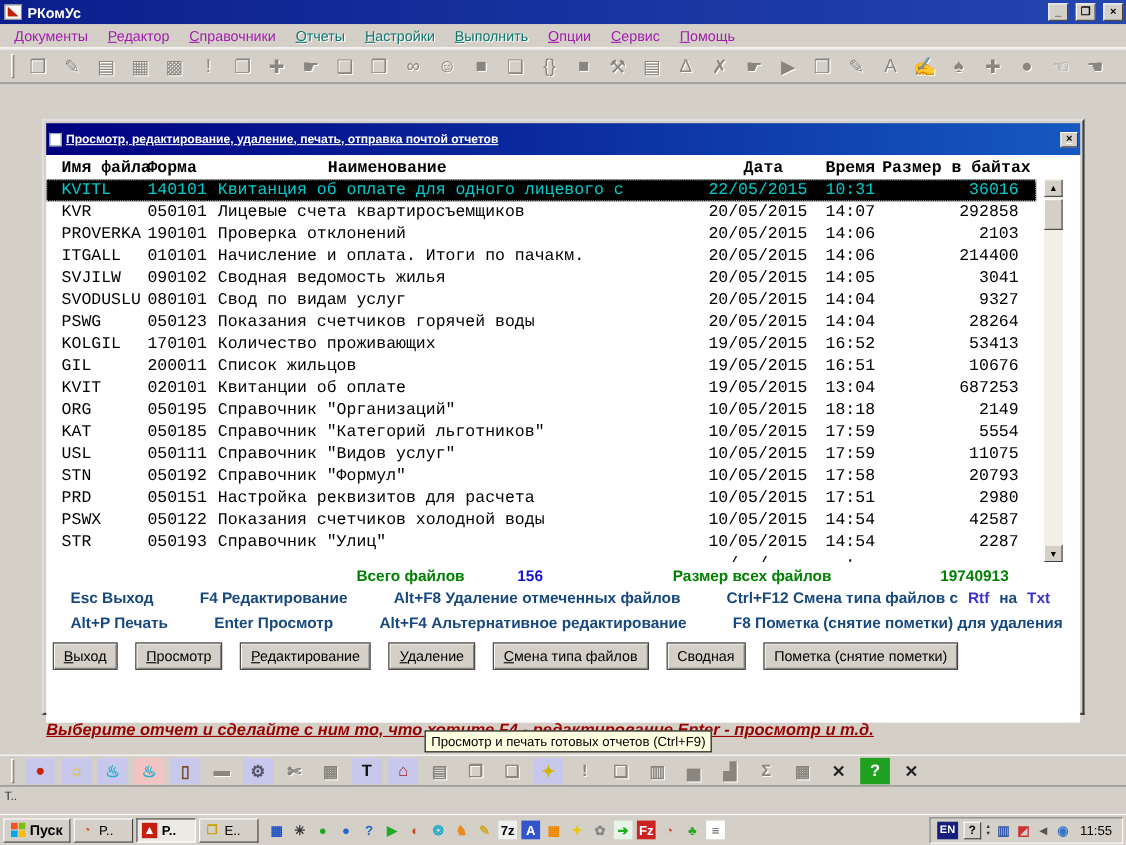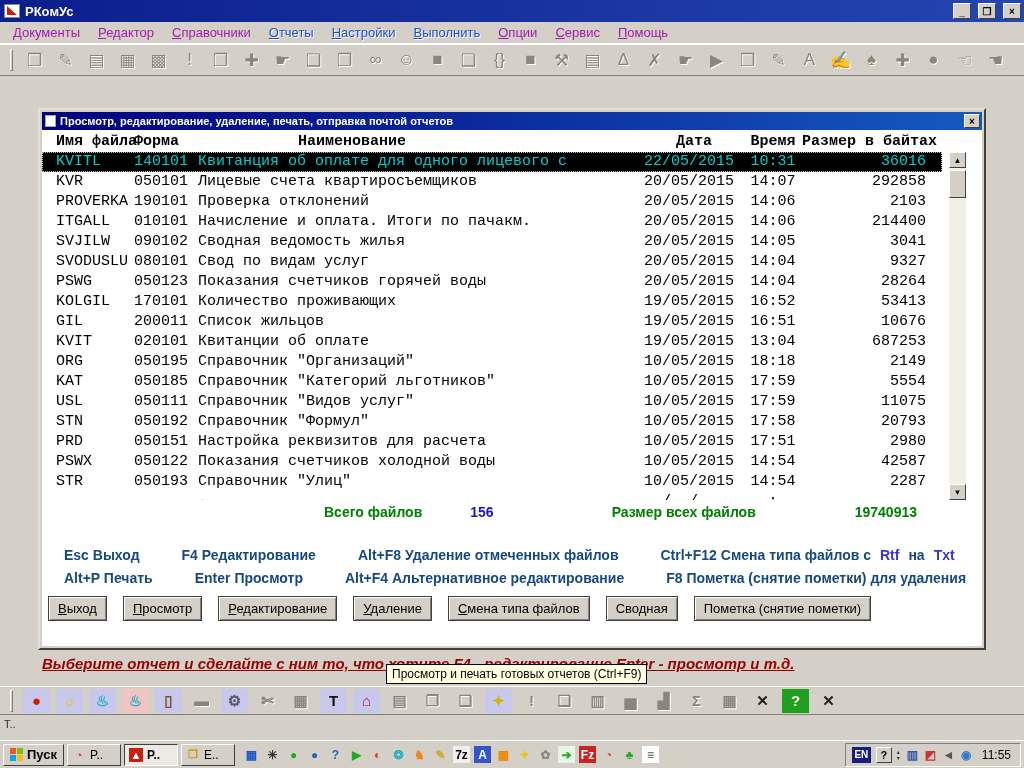--- a/index.html
+++ b/index.html
@@ -14,34 +14,34 @@
   .app-icon::before { content:""; position:absolute; left:2px; top:1px;
     border-left:10px solid #c82010; border-top:9px solid transparent; }
   .titlebar .spacer { flex:1; }
   .win-btn { width:18px; height:16px; background:#d4d0c8; color:#000; font-size:10px; font-weight:bold;
     display:flex; align-items:center; justify-content:center; border:1px solid;
     border-color:#fff #404040 #404040 #fff; margin-left:2px; }
 
   .menubar { position:absolute; left:0; top:22px; width:1024px; height:22px; background:#d4d0c8;
     display:flex; align-items:center; font-size:13px; padding-left:4px; border-bottom:1px solid #fff; }
   .menu-item { padding:2px 9px; color:#a21caf; }
-  .menu-item.disabled { color:#1d4ed8; text-shadow:1px 1px 0 #fff; }
+  .menu-item.disabled { color:#0f766e; text-shadow:1px 1px 0 #fff; }
 
   .toolbar-top { position:absolute; left:0; top:44px; width:1024px; height:32px; background:#d4d0c8;
     border-top:1px solid #fff; border-bottom:1px solid #808080; display:flex; align-items:center;
     gap:4px; padding-left:10px; }
   .grip { width:3px; height:22px; border:1px solid; border-color:#fff #808080 #808080 #fff; margin-right:4px; }
   .ticon { width:27px; height:25px; display:flex; align-items:center; justify-content:center;
     font-size:17px; color:#8a867e; text-shadow:1px 1px 0 #fff; }
 
   
   .dialog { position:absolute; left:38px; top:108px; width:948px; height:542px; background:#d4d0c8;
     border:2px solid; border-color:#dfdfdf #404040 #404040 #dfdfdf; padding:2px; }
-  .dlg-title { height:18px; background:linear-gradient(90deg,#000080,#1659c0); color:#fff;
-    font-size:11px; font-weight:bold; display:flex; align-items:center; gap:4px; padding:0 2px 0 3px; }
+  .dlg-title { height:29px; background:linear-gradient(90deg,#000080,#1659c0); color:#fff;
+    font-size:11px; font-weight:bold; display:flex; align-items:center; gap:4px; padding:0 2px 0 3px;text-decoration:underline; }
   .dlg-icon { width:11px; height:12px; background:#fff; border:1px solid #9aa; flex:0 0 auto; }
   .dlg-title .spacer { flex:1; }
   .dlg-close { width:16px; height:14px; background:#d4d0c8; color:#000; font-size:10px; font-weight:bold;
     display:flex; align-items:center; justify-content:center; border:1px solid;
     border-color:#fff #404040 #404040 #fff; }
   .dlg-body { background:#fff; height:calc(100% - 18px); position:relative; overflow:hidden; }
 
   .path-row { display:flex; align-items:baseline; padding:4px 70px 2px 14px;
     font-family:"Liberation Serif", serif; font-size:15px; }
   .path { color:#007000; }
@@ -74,21 +74,21 @@
 
   .summary-row { display:flex; align-items:center; height:24px; font-size:14px; font-weight:bold;
     padding-left:282px; }
   .sum-label { color:#008000; }
   .sum-files-value { color:#1414d0; margin-left:48px; }
   .sum-size-label { margin-left:118px; }
   .sum-size-value { color:#008000; margin-left:auto; margin-right:65px; }
 
   .hk-row { display:flex; align-items:baseline; color:#17497f; font-weight:bold; font-size:14px;
     padding-left:22px; }
-  .hk-row1 { margin-top:23px; }
+  .hk-row1 { margin-top:0; }
   .hk-row2 { margin-top:7px; }
   .hk-item { margin-right:42px; white-space:nowrap; }
   .ft { color:#3b35cc; margin:0 9px; }
   .hk-na { margin:0 0; }
 
   .btn-row { display:flex; gap:16px; padding:10px 4px 0 6px; }
   .dbtn { font-family:"Liberation Sans", sans-serif; font-size:13px; color:#000; background:#d4d0c8;
     padding:4px 9px; border:1px solid #404040; border-radius:0;
     box-shadow:inset 1px 1px 0 #fff, inset -1px -1px 0 #808080; white-space:nowrap; }
 

